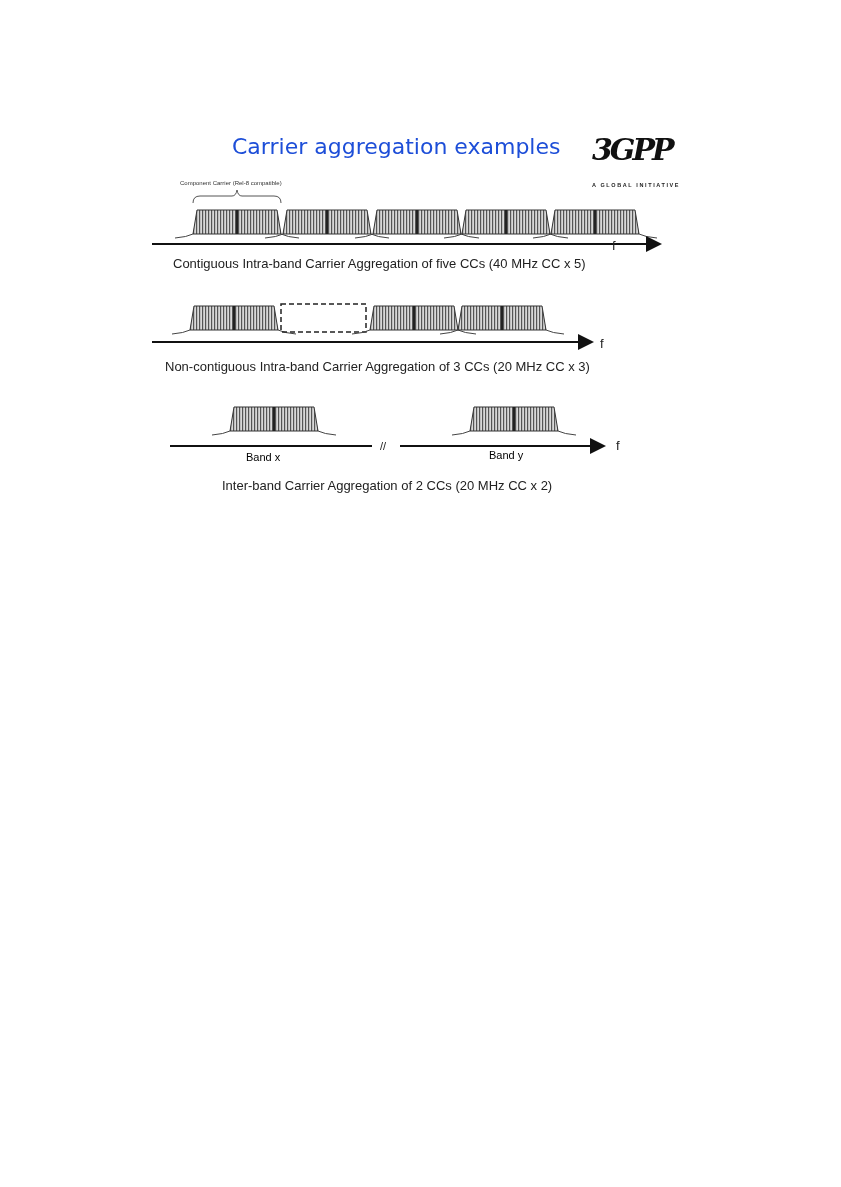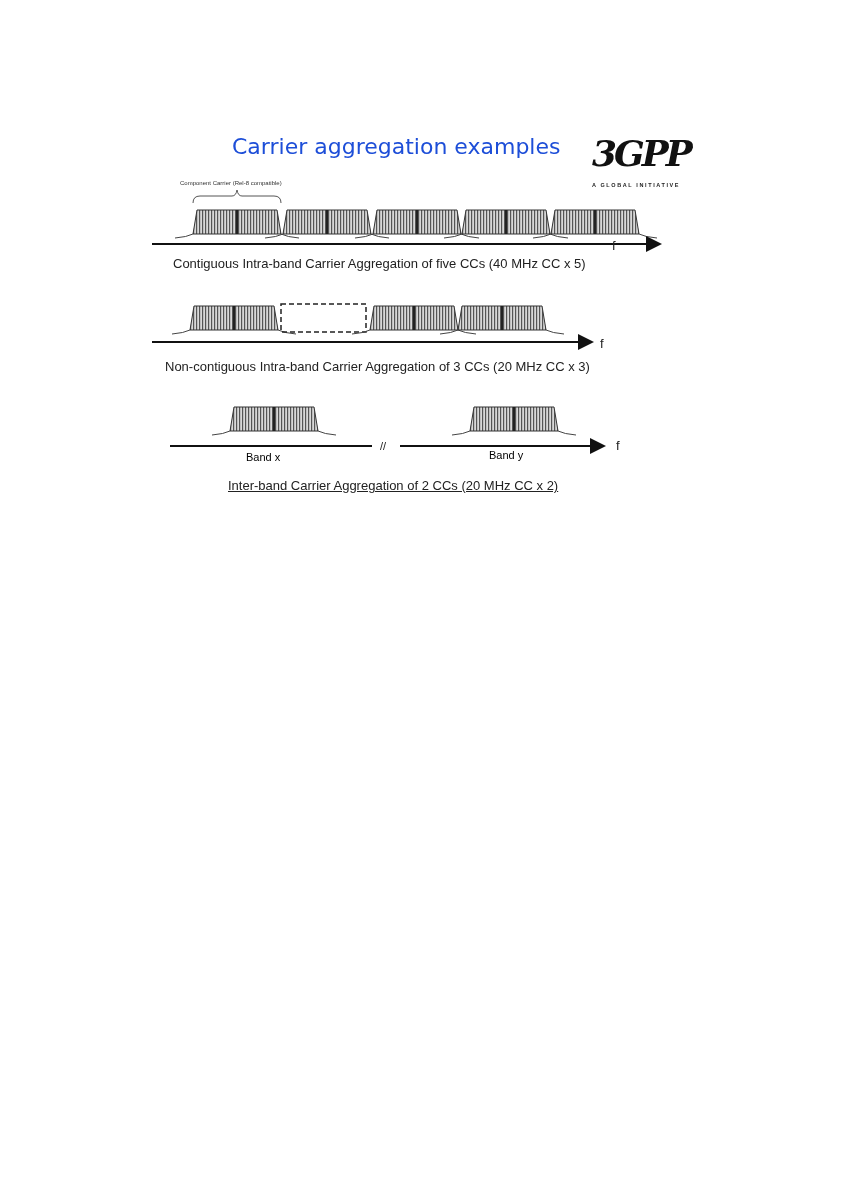--- a/index.html
+++ b/index.html
@@ -1,19 +1,19 @@
 <!DOCTYPE html>
 <html><head>
   <meta charset="utf-8">
   <style>
     html, body { margin: 0; padding: 0; background: #ffffff; }
     body { width: 841px; height: 1187px; position: relative; overflow: hidden; font-family: "Liberation Sans", sans-serif; }
     .title { position: absolute; left: 232px; top: 134px; font-size: 22px; color: #1d4ed8; font-family: "DejaVu Sans", sans-serif; letter-spacing: 0px; }
     .logo { position: absolute; left: 588px; top: 132px; width: 110px; height: 60px; }
-    .logo-main { position: absolute; left: 4px; top: 0px; font-family: "DejaVu Serif", serif; font-weight: bold; font-size: 36px; color: #111; letter-spacing: -3px; font-style: italic; }
+    .logo-main { position: absolute; left: 4px; top: 0px; font-family: "DejaVu Serif", serif; font-weight: bold; font-size: 30px; color: #111; letter-spacing: -3px; font-style: italic; }
     .logo-sub { position: absolute; left: 4px; top: 50px; font-size: 5.5px; font-weight: bold; letter-spacing: 1.6px; color: #222; white-space: nowrap; }
     .cc-label { position: absolute; left: 180px; top: 180px; font-size: 6px; color: #333; }
     .caption { position: absolute; font-size: 13px; color: #222; white-space: nowrap; }
     .band-label { position: absolute; font-size: 11px; color: #000000; }
     svg.diagram { position: absolute; left: 0; top: 0; }
   </style>
 </head>
 <body>
 
 <div class="title">Carrier aggregation examples</div>
@@ -73,13 +73,13 @@
 <div class="caption" style="left:612px; top:238px;">f</div>
 <div class="caption" style="left:173px; top:256px;">Contiguous Intra-band Carrier Aggregation of five CCs (40 MHz CC x 5)</div>
 
 <div class="caption" style="left:600px; top:336px;">f</div>
 <div class="caption" style="left:165px; top:359px;">Non-contiguous Intra-band Carrier Aggregation of 3 CCs (20 MHz CC x 3)</div>
 
 <div class="caption" style="left:380px; top:440px; font-size:11px;">//</div>
 <div class="caption" style="left:616px; top:438px;">f</div>
 <div class="band-label" style="left:246px; top:451px;">Band x</div>
 <div class="band-label" style="left:489px; top:449px;text-align:center;">Band y</div>
-<div class="caption" style="left:228px; top:478px;text-decoration:underline;">Inter-band Carrier Aggregation of 2 CCs (20 MHz CC x 2)</div>
+<div class="caption" style="left:222px; top:478px;">Inter-band Carrier Aggregation of 2 CCs (20 MHz CC x 2)</div>
 
 </body></html>

